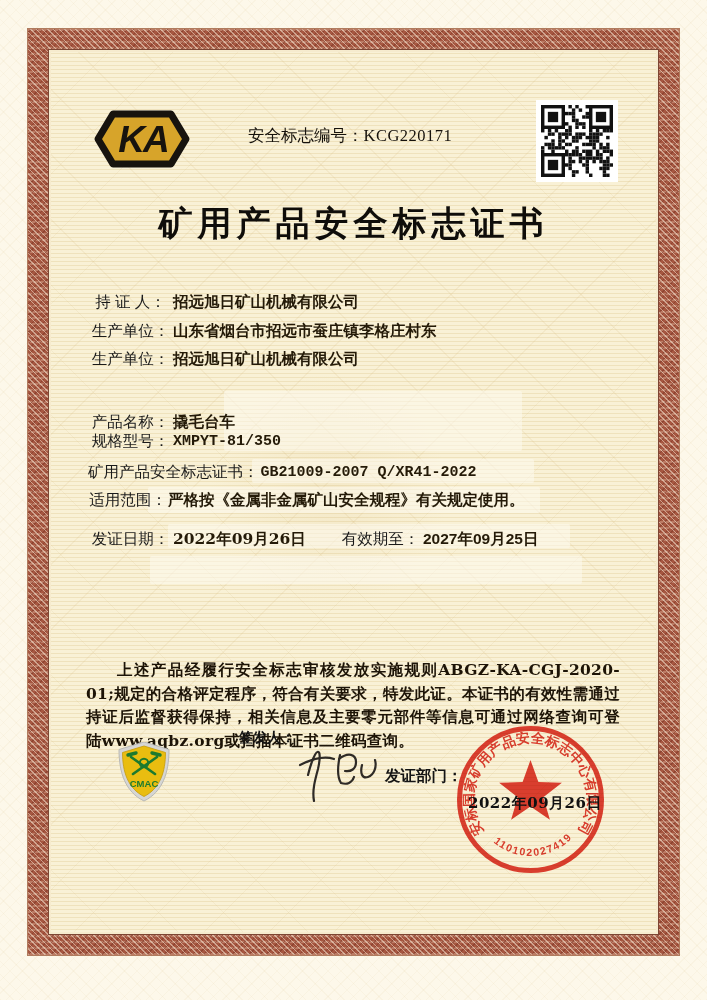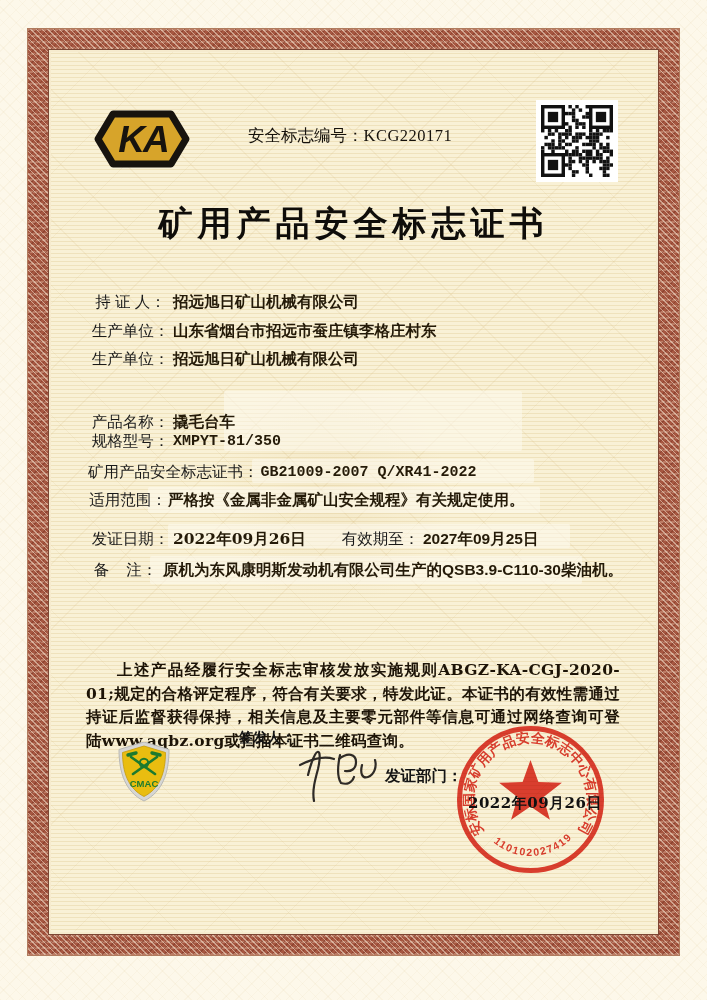--- a/index.html
+++ b/index.html
@@ -245,21 +245,20 @@
     <div class="row" style="top:349px;"><span class="f-label w85">生产单位：</span><span class="f-value">招远旭日矿山机械有限公司</span></div>
     <div class="row" style="top:412px;"><span class="f-label w85">产品名称：</span><span class="f-value">撬毛台车</span></div>
     <div class="row" style="top:431px;"><span class="f-label w85">规格型号：</span><span class="f-value mono">XMPYT-81/350</span></div>
     <div class="row gapped" style="top:462px;"><span class="f-label">矿用产品安全标志证书：</span><span class="f-value mono">GB21009-2007 Q/XR41-2022</span></div>
     <div class="row" style="top:490px;"><span class="f-label w80">适用范围：</span><span class="f-value">严格按《金属非金属矿山安全规程》有关规定使用。</span></div>
 
     <div class="row" style="top:529px;">
       <span class="f-label w85">发证日期：</span><span class="dval">2022年09月26日</span><span class="f-label w85">有效期至：</span><span class="f-value">2027年09月25日</span>
     </div>
 
-    <div class="row" style="top:560px;"><span class="f-label w75">备    注：</span><span class="f-value">原机为东风康明斯发动机有限公司生产的QSB3.9-C110-30柴油机。</span></div>
 
     <div class="statement">上述产品经履行安全标志审核发放实施规则ABGZ-KA-CGJ-2020-01;规定的合格评定程序，符合有关要求，特发此证。本证书的有效性需通过持证后监督获得保持，相关信息及主要零元部件等信息可通过网络查询可登陆www.aqbz.org或扫描本证书二维码查询。</div>
 
     <svg class="cmac" viewBox="0 0 54 60">
       <path d="M27,0 L52,7.5 C52,31 45.5,50 27,59 C8.5,50 2,31 2,7.5 Z" fill="#d6d6d4" stroke="#b9b9b6" stroke-width="1"></path>
       <path d="M27,4 L48.5,10.5 C48.5,30 43,46.5 27,54.5 C11,46.5 5.5,30 5.5,10.5 Z" fill="#e9bd10" stroke="#c79b08" stroke-width="0.8"></path>
       <g stroke="#1d7a2e" stroke-width="2.6" stroke-linecap="round" fill="none">
         <line x1="14" y1="15" x2="38" y2="32"></line>
         <line x1="40" y1="15" x2="16" y2="32"></line>
         <path d="M11,13 L19,11" stroke-width="3.4"></path>

